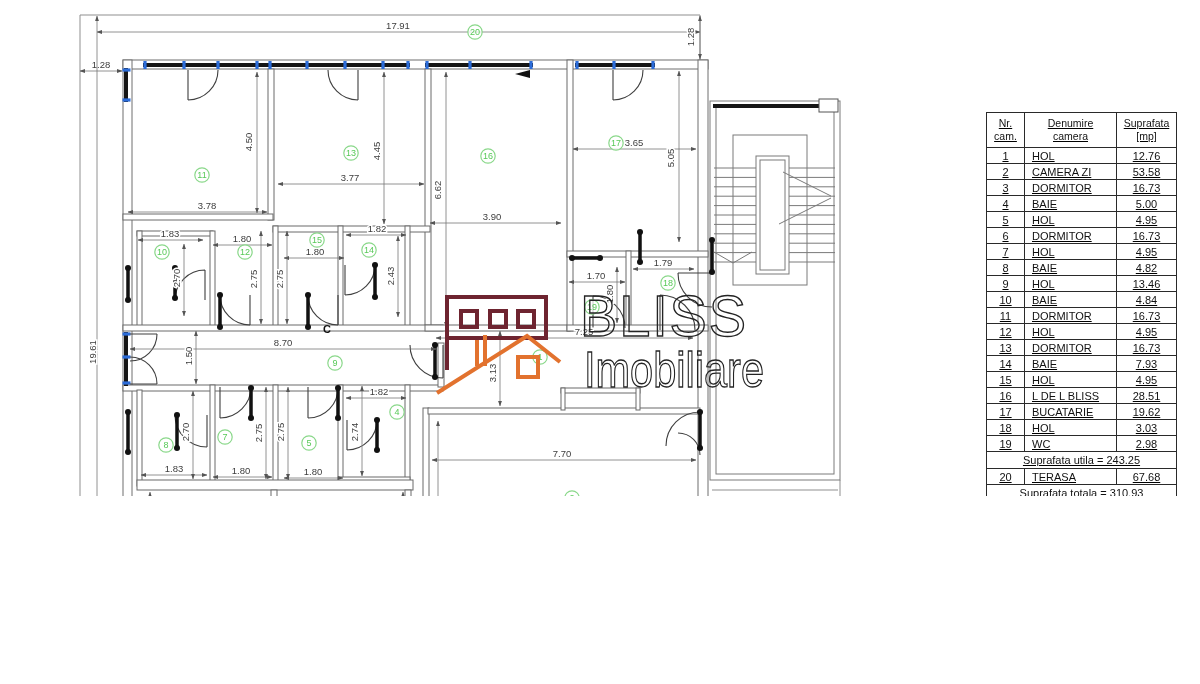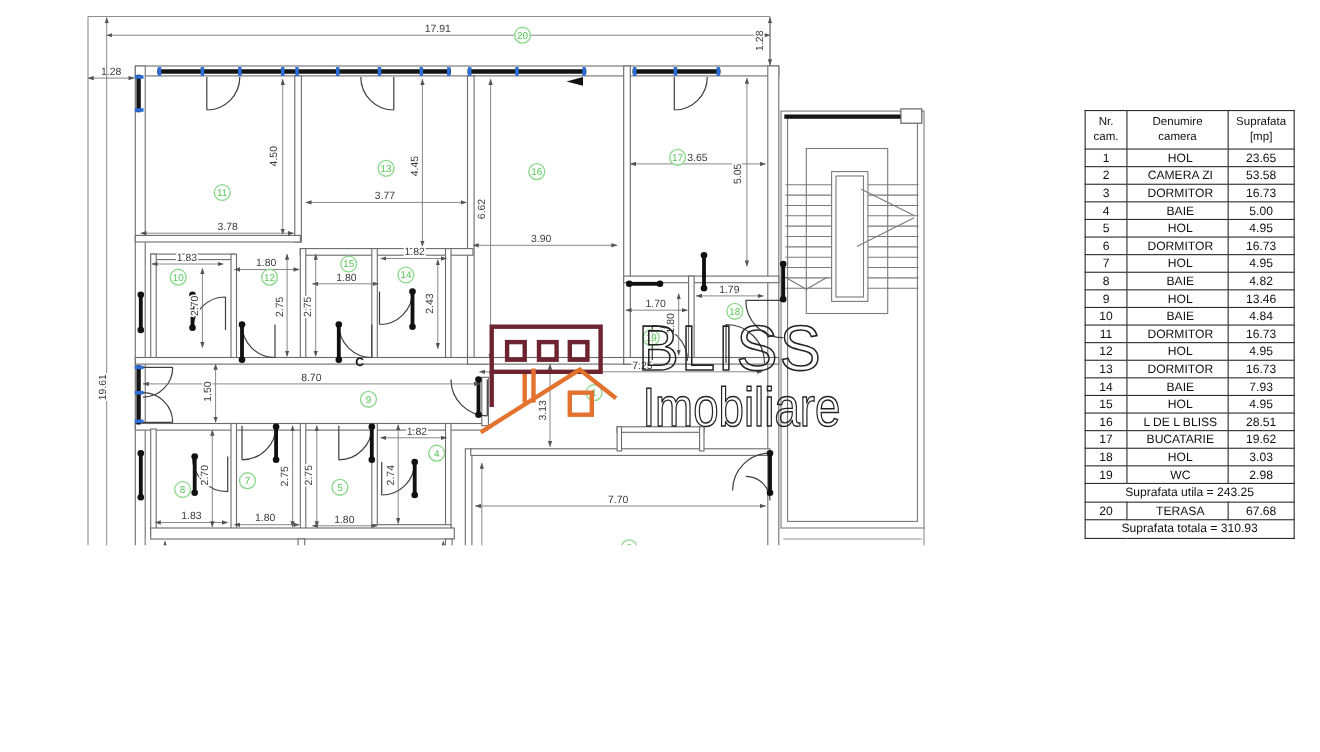--- a/index.html
+++ b/index.html
@@ -2,26 +2,26 @@
 <html><head>
 <meta charset="utf-8">
 <style>
   html,body{margin:0;padding:0;background:#fff;}
   #stage{position:relative;width:1200px;height:496px;background:#fff;overflow:hidden;
          font-family:"Liberation Sans",sans-serif;}
   svg text{font-family:"Liberation Sans",sans-serif;}
   .dimtext{font-size:9.5px;fill:#3d3d3d;text-anchor:middle;paint-order:stroke;stroke:#fff;stroke-width:3px;}
   .mkcirc{fill:#fff;fill-opacity:.75;stroke:#8ad88a;stroke-width:1.2;}
   .mktext{font-size:9px;fill:#57c957;text-anchor:middle;}
-  .legend{position:absolute;left:986px;top:100px;width:190px;}
+  .legend{position:absolute;left:986px;top:112px;width:190px;text-decoration:underline;}
   .legend table{border-collapse:collapse;width:100%;table-layout:fixed;}
   .legend th,.legend td{border:1px solid #2a2a2a;font-size:11px;color:#111;
       padding:0 2px;height:15px;text-align:center;overflow:hidden;white-space:nowrap;}
   .legend th{white-space:pre-line;font-weight:normal;font-size:10.5px;height:34px;line-height:1.25;}
-  .legend td.name{text-align:center;padding-left:7px;}
+  .legend td.name{text-align:left;padding-left:7px;}
   .legend td.total{text-align:center;height:16px;}
 </style>
 </head>
 <body>
 
 <div id="stage">
   <svg id="plan" width="1200" height="684" viewBox="0 0 1200 684">
     <defs>
       <marker id="arw" markerWidth="7" markerHeight="5" refX="6.5" refY="2.5" orient="auto-start-reverse">
         <path d="M0,0 L7,2.5 L0,5 z" fill="#555"></path>
@@ -401,21 +401,21 @@
             <th>Denumire
 camera</th>
             <th>Suprafata
 [mp]</th>
           </tr>
         </thead>
       <tbody id="legend-body">
           <tr>
             <td>1</td>
             <td class="name">HOL</td>
-            <td>23.65</td>
+            <td>12.76</td>
           </tr>
           <tr>
             <td>2</td>
             <td class="name">CAMERA ZI</td>
             <td>53.58</td>
           </tr>
           <tr>
             <td>3</td>
             <td class="name">DORMITOR</td>
             <td>16.73</td>

